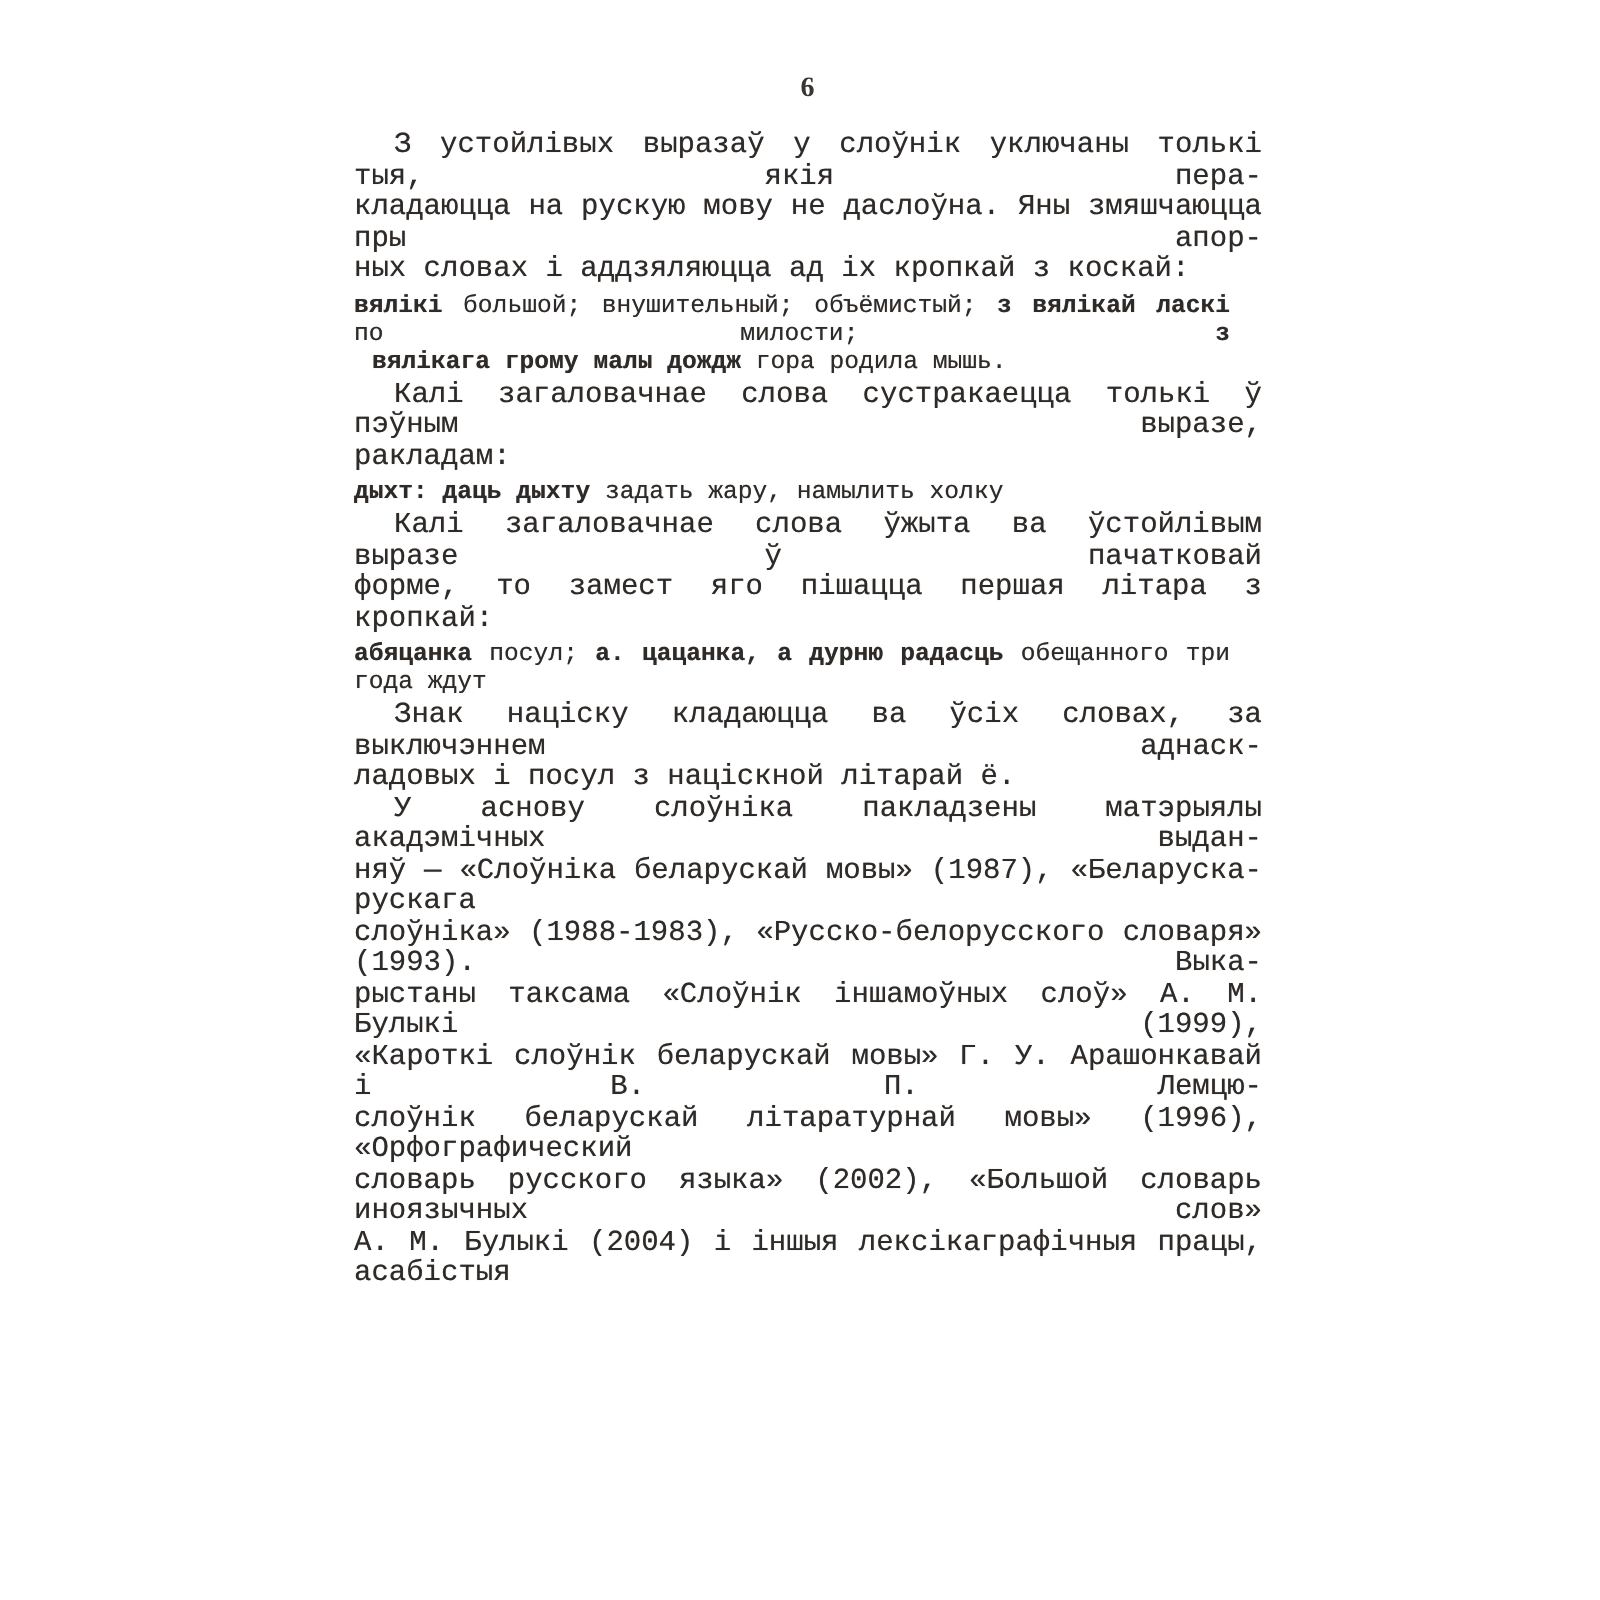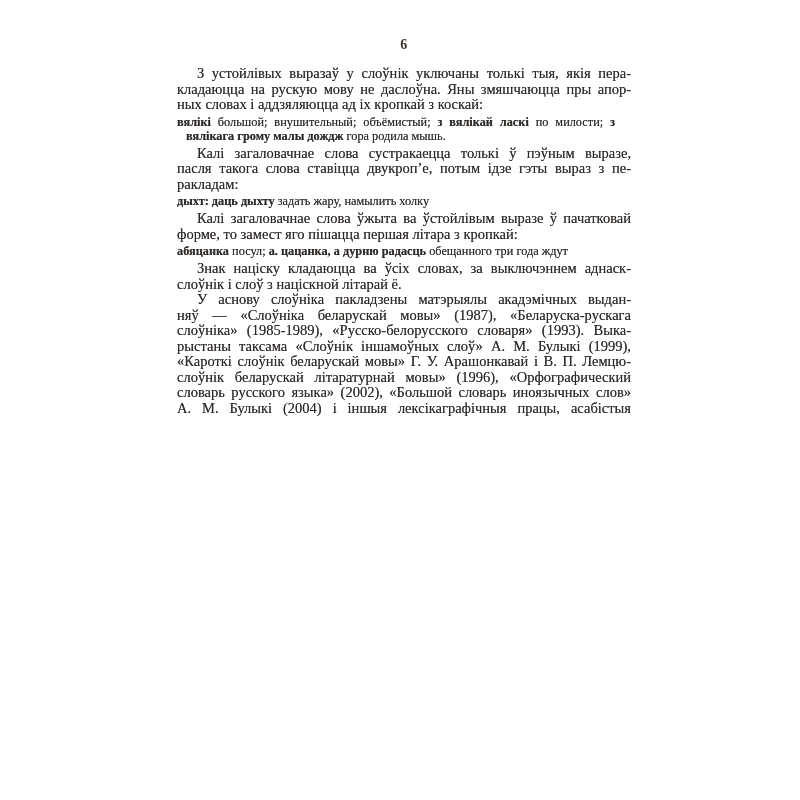--- a/index.html
+++ b/index.html
@@ -36,20 +36,21 @@
   .text-block {
     font-size: 14.5px;
     line-height: 15.5px;
     text-shadow: 0 0 0.35px rgba(46, 42, 39, 0.65);
   }
   .block { margin: 0; }
   .block .line {
     text-align: justify;
     text-align-last: justify;
     white-space: normal;
+    font-family: Liberation Mono, monospace;
   }
   .block .line.last {
     text-align-last: left;
   }
   .block.body .line.first {
     text-indent: 20px;
   }
   .block.example {
     font-size: 12.3px;
     line-height: 14px;
@@ -71,41 +72,40 @@
           <div class="line first"><span>З устойлівых выразаў у слоўнік уключаны толькі тыя, якія пера-</span></div>
           <div class="line cont"><span>кладаюцца на рускую мову не даслоўна. Яны змяшчаюцца пры апор-</span></div>
           <div class="line cont last"><span>ных словах і аддзяляюцца ад іх кропкай з коскай:</span></div>
         </div>
         <div class="block example">
           <div class="line first"><b>вялікі</b><span> большой; внушительный; объёмистый; </span><b>з вялікай ласкі</b><span> по милости; </span><b>з</b></div>
           <div class="line cont last"><b>вялікага грому малы дождж</b><span> гора родила мышь.</span></div>
         </div>
         <div class="block body">
           <div class="line first"><span>Калі загаловачнае слова сустракаецца толькі ў пэўным выразе,</span></div>
-          <div class="line cont"><span>пасля такога слова ставіцца двукроп’е, потым ідзе гэты выраз з пе-</span></div>
           <div class="line cont last"><span>ракладам:</span></div>
         </div>
         <div class="block example">
           <div class="line first last"><b>дыхт: даць дыхту</b><span> задать жару, намылить холку</span></div>
         </div>
         <div class="block body">
           <div class="line first"><span>Калі загаловачнае слова ўжыта ва ўстойлівым выразе ў пачатковай</span></div>
           <div class="line cont last"><span>форме, то замест яго пішацца першая літара з кропкай:</span></div>
         </div>
         <div class="block example">
           <div class="line first last"><b>абяцанка</b><span> посул; </span><b>а. цацанка, а дурню радасць</b><span> обещанного три года ждут</span></div>
         </div>
         <div class="block body">
           <div class="line first"><span>Знак націску кладаюцца ва ўсіх словах, за выключэннем аднаск-</span></div>
-          <div class="line cont last"><span>слоўнік і слоў з націскной літарай ё.</span></div>
+          <div class="line cont last"><span>ладовых і посул з націскной літарай ё.</span></div>
         </div>
         <div class="block body">
           <div class="line first"><span>У аснову слоўніка пакладзены матэрыялы акадэмічных выдан-</span></div>
           <div class="line cont"><span>няў — «Слоўніка беларускай мовы» (1987), «Беларуска-рускага</span></div>
-          <div class="line cont"><span>слоўніка» (1985-1989), «Русско-белорусского словаря» (1993). Выка-</span></div>
+          <div class="line cont"><span>слоўніка» (1988-1983), «Русско-белорусского словаря» (1993). Выка-</span></div>
           <div class="line cont"><span>рыстаны таксама «Слоўнік іншамоўных слоў» А. М. Булыкі (1999),</span></div>
           <div class="line cont"><span>«Кароткі слоўнік беларускай мовы» Г. У. Арашонкавай і В. П. Лемцю-</span></div>
           <div class="line cont"><span>слоўнік беларускай літаратурнай мовы» (1996), «Орфографический</span></div>
           <div class="line cont"><span>словарь русского языка» (2002), «Большой словарь иноязычных слов»</span></div>
           <div class="line cont"><span>А. М. Булыкі (2004) і іншыя лексікаграфічныя працы, асабістыя</span></div>
         </div>
       </div>
   </div>
 </div>
 

